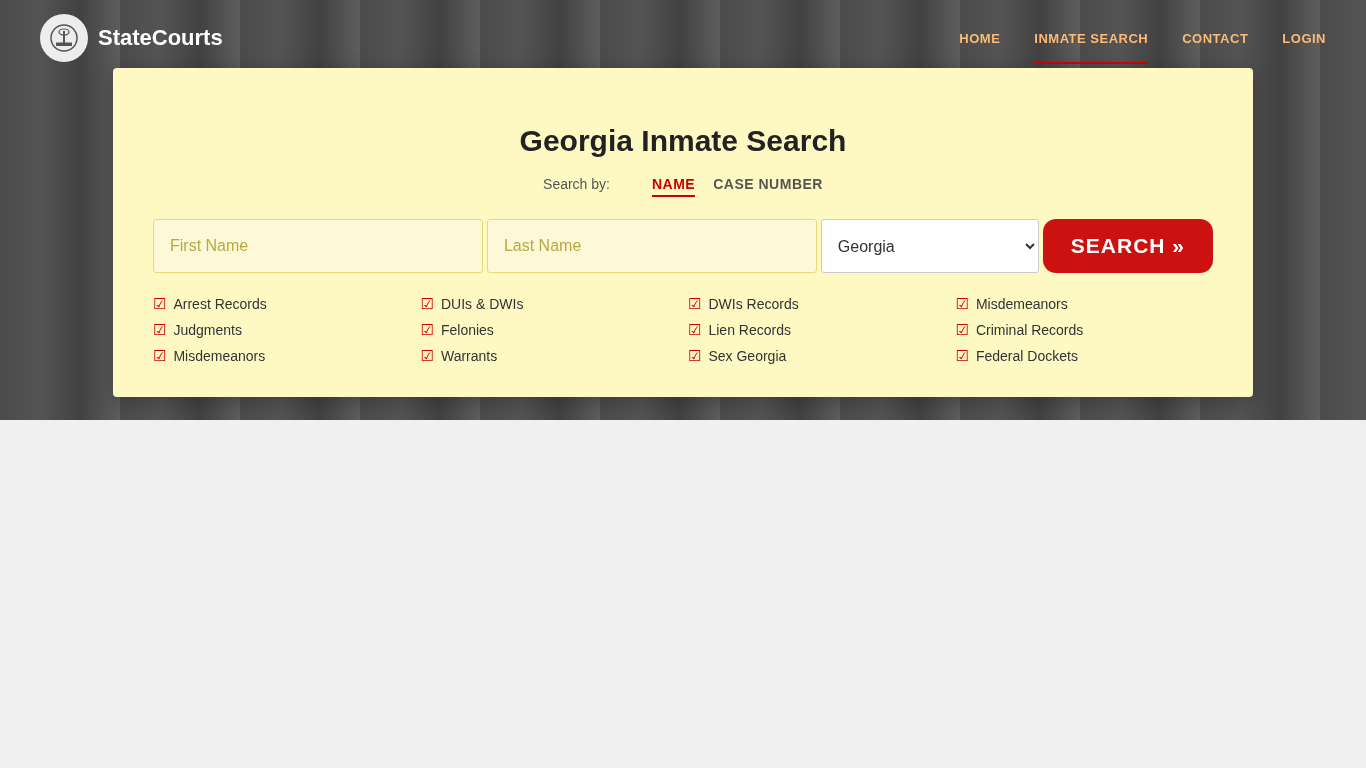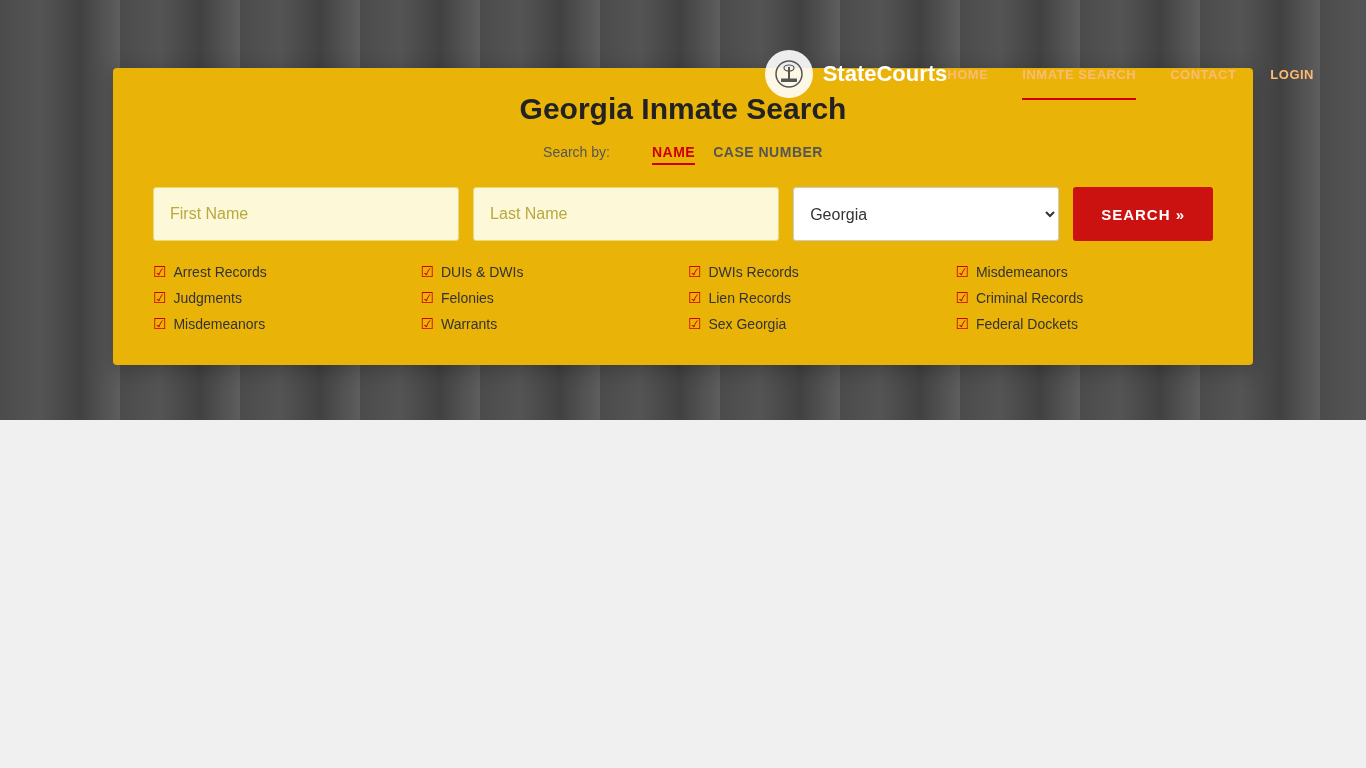--- a/index.html
+++ b/index.html
@@ -31,27 +31,26 @@
       font-weight: 900;
       color: rgba(255,255,255,0.12);
       letter-spacing: 18px;
       text-transform: uppercase;
       user-select: none;
     }
 
     
     .top-nav {
       position: absolute;
-      top: 0; left: 0; right: 12px;
-      display: flex;
-      align-items: center;
-      justify-content: flex-end;
+      top: 0; left: 0; right: 0;
+      display: flex;
+      align-items: center;
+      justify-content: space-between;
       padding: 14px 40px;
       z-index: 10;
-      margin-top: 36px;
     }
     .logo {
       display: flex;
       align-items: center;
       gap: 10px;
       color: #fff;
       text-decoration: none;
     }
     .logo-icon {
       width: 48px; height: 48px;
@@ -80,23 +79,23 @@
     .nav-links .active { border-bottom: 2px solid #c00; padding-bottom: 16px; }
 
     
     .search-card {
       position: absolute;
       top: 68px;
       left: 50%;
       transform: translateX(-50%);
       width: 1140px;
       max-width: 95%;
-      background: #eab308;
+      background: #fef9c3;
       border-radius: 4px;
-      padding: 24px 40px 32px;
+      padding: 56px 40px 32px;
       box-shadow: 0 4px 20px rgba(0,0,0,0.25);
       z-index: 5;
     }
     .card-title {
       text-align: center;
       font-size: 30px;
       font-weight: bold;
       color: #222;
       margin-bottom: 18px;
     }
@@ -119,56 +118,56 @@
       padding-bottom: 3px;
       letter-spacing: 0.5px;
     }
     .search-tab.active {
       color: #c00;
       border-bottom: 2px solid #c00;
       margin-left: 24px;
     }
     .search-inputs {
       display: flex;
-      gap: 14px;
+      gap: 4px;
       align-items: flex-start;
       margin-bottom: 22px;
     }
     .search-inputs input {
       flex: 1;
       height: 54px;
       border: 1.5px solid #e8d97a;
       background: #fdf9d8;
       border-radius: 3px;
       padding: 0 16px;
       font-size: 16px;
       color: #aaa;
     }
     .search-inputs input::placeholder { color: #b8a840; }
     .state-select {
-      width: 266px;
+      width: 218px;
       height: 54px;
       border: 1.5px solid #ccc;
       background: #fff;
       border-radius: 3px;
       padding: 0 12px;
       font-size: 16px;
       color: #333;
       cursor: pointer;
       appearance: auto;
     }
     .search-btn {
       height: 54px;
       padding: 0 28px;
       background: #cc1111;
       color: #fff;
-      font-size: 15px;
+      font-size: 21px;
       font-weight: 700;
       border: none;
-      border-radius: 3px;
+      border-radius: 13px;
       cursor: pointer;
       letter-spacing: 1px;
       white-space: nowrap;
     }
 
     .checkboxes-grid {
       display: grid;
       grid-template-columns: repeat(4, 1fr);
       gap: 8px 10px;
     }

